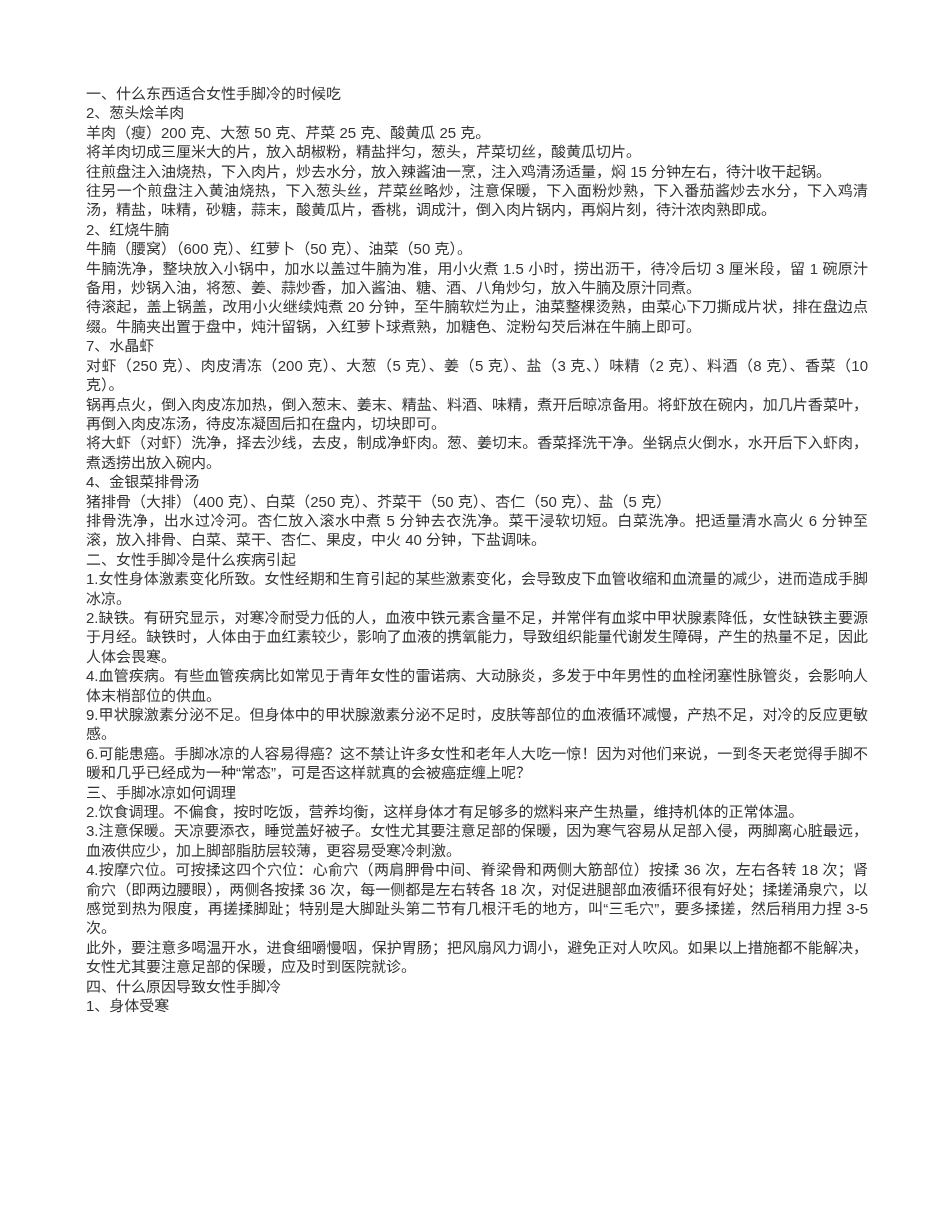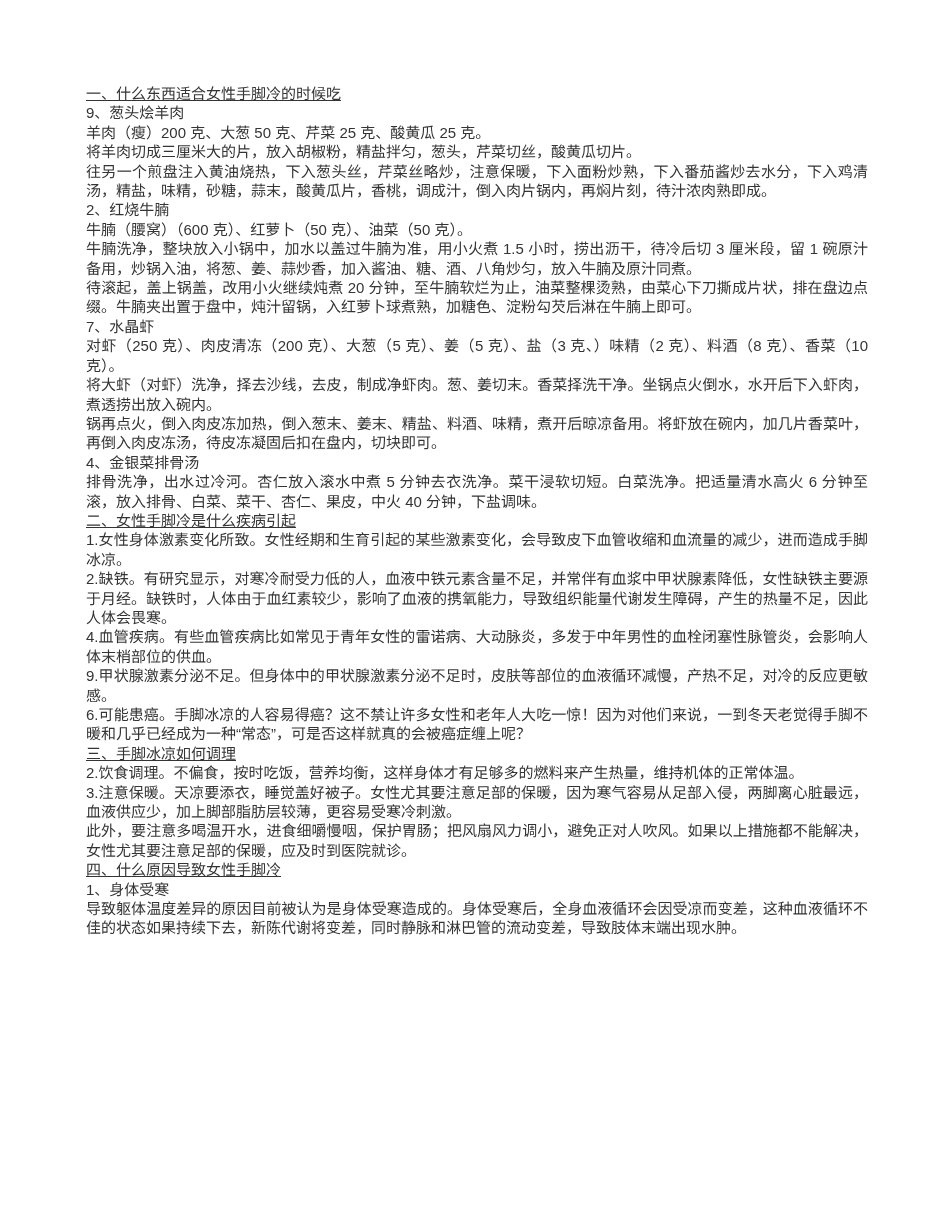--- a/index.html
+++ b/index.html
@@ -24,48 +24,49 @@
     color: #343434;
     text-align: justify;
     word-break: break-all;
   }
   .doc p {
     margin: 0;
     padding: 0;
   }
   .doc p.section-heading {
     font-weight: normal; 
-    text-decoration: underline;
   }
 </style>
 </head>
 <body>
 
 <div class="doc">
     <p class="section-heading">一、什么东西适合女性手脚冷的时候吃</p>
-    <p class="para">9、葱头烩羊肉</p>
+    <p class="para">2、葱头烩羊肉</p>
     <p class="para">羊肉（瘦）200 克、大葱 50 克、芹菜 25 克、酸黄瓜 25 克。</p>
     <p class="para">将羊肉切成三厘米大的片，放入胡椒粉，精盐拌匀，葱头，芹菜切丝，酸黄瓜切片。</p>
+    <p class="para">往煎盘注入油烧热，下入肉片，炒去水分，放入辣酱油一烹，注入鸡清汤适量，焖 15 分钟左右，待汁收干起锅。</p>
     <p class="para">往另一个煎盘注入黄油烧热，下入葱头丝，芹菜丝略炒，注意保暖，下入面粉炒熟，下入番茄酱炒去水分，下入鸡清汤，精盐，味精，砂糖，蒜末，酸黄瓜片，香桃，调成汁，倒入肉片锅内，再焖片刻，待汁浓肉熟即成。</p>
     <p class="para">2、红烧牛腩</p>
     <p class="para">牛腩（腰窝）（600 克）、红萝卜（50 克）、油菜（50 克）。</p>
     <p class="para">牛腩洗净，整块放入小锅中，加水以盖过牛腩为准，用小火煮 1.5 小时，捞出沥干，待冷后切 3 厘米段，留 1 碗原汁备用，炒锅入油，将葱、姜、蒜炒香，加入酱油、糖、酒、八角炒匀，放入牛腩及原汁同煮。</p>
     <p class="para">待滚起，盖上锅盖，改用小火继续炖煮 20 分钟，至牛腩软烂为止，油菜整棵烫熟，由菜心下刀撕成片状，排在盘边点缀。牛腩夹出置于盘中，炖汁留锅，入红萝卜球煮熟，加糖色、淀粉勾芡后淋在牛腩上即可。</p>
     <p class="para">7、水晶虾</p>
     <p class="para">对虾（250 克）、肉皮清冻（200 克）、大葱（5 克）、姜（5 克）、盐（3 克、）味精（2 克）、料酒（8 克）、香菜（10 克）。</p>
+    <p class="para">锅再点火，倒入肉皮冻加热，倒入葱末、姜末、精盐、料酒、味精，煮开后晾凉备用。将虾放在碗内，加几片香菜叶，再倒入肉皮冻汤，待皮冻凝固后扣在盘内，切块即可。</p>
     <p class="para">将大虾（对虾）洗净，择去沙线，去皮，制成净虾肉。葱、姜切末。香菜择洗干净。坐锅点火倒水，水开后下入虾肉，煮透捞出放入碗内。</p>
-    <p class="para">锅再点火，倒入肉皮冻加热，倒入葱末、姜末、精盐、料酒、味精，煮开后晾凉备用。将虾放在碗内，加几片香菜叶，再倒入肉皮冻汤，待皮冻凝固后扣在盘内，切块即可。</p>
     <p class="para">4、金银菜排骨汤</p>
+    <p class="para">猪排骨（大排）（400 克）、白菜（250 克）、芥菜干（50 克）、杏仁（50 克）、盐（5 克）</p>
     <p class="para">排骨洗净，出水过冷河。杏仁放入滚水中煮 5 分钟去衣洗净。菜干浸软切短。白菜洗净。把适量清水高火 6 分钟至滚，放入排骨、白菜、菜干、杏仁、果皮，中火 40 分钟，下盐调味。</p>
     <p class="section-heading">二、女性手脚冷是什么疾病引起</p>
     <p class="para">1.女性身体激素变化所致。女性经期和生育引起的某些激素变化，会导致皮下血管收缩和血流量的减少，进而造成手脚冰凉。</p>
     <p class="para">2.缺铁。有研究显示，对寒冷耐受力低的人，血液中铁元素含量不足，并常伴有血浆中甲状腺素降低，女性缺铁主要源于月经。缺铁时，人体由于血红素较少，影响了血液的携氧能力，导致组织能量代谢发生障碍，产生的热量不足，因此人体会畏寒。</p>
     <p class="para">4.血管疾病。有些血管疾病比如常见于青年女性的雷诺病、大动脉炎，多发于中年男性的血栓闭塞性脉管炎，会影响人体末梢部位的供血。</p>
     <p class="para">9.甲状腺激素分泌不足。但身体中的甲状腺激素分泌不足时，皮肤等部位的血液循环减慢，产热不足，对冷的反应更敏感。</p>
     <p class="para">6.可能患癌。手脚冰凉的人容易得癌？这不禁让许多女性和老年人大吃一惊！因为对他们来说，一到冬天老觉得手脚不暖和几乎已经成为一种“常态”，可是否这样就真的会被癌症缠上呢？</p>
     <p class="section-heading">三、手脚冰凉如何调理</p>
     <p class="para">2.饮食调理。不偏食，按时吃饭，营养均衡，这样身体才有足够多的燃料来产生热量，维持机体的正常体温。</p>
     <p class="para">3.注意保暖。天凉要添衣，睡觉盖好被子。女性尤其要注意足部的保暖，因为寒气容易从足部入侵，两脚离心脏最远，血液供应少，加上脚部脂肪层较薄，更容易受寒冷刺激。</p>
+    <p class="para">4.按摩穴位。可按揉这四个穴位：心俞穴（两肩胛骨中间、脊梁骨和两侧大筋部位）按揉 36 次，左右各转 18 次；肾俞穴（即两边腰眼），两侧各按揉 36 次，每一侧都是左右转各 18 次，对促进腿部血液循环很有好处；揉搓涌泉穴，以感觉到热为限度，再搓揉脚趾；特别是大脚趾头第二节有几根汗毛的地方，叫“三毛穴”，要多揉搓，然后稍用力捏 3-5 次。</p>
     <p class="para">此外，要注意多喝温开水，进食细嚼慢咽，保护胃肠；把风扇风力调小，避免正对人吹风。如果以上措施都不能解决，女性尤其要注意足部的保暖，应及时到医院就诊。</p>
     <p class="section-heading">四、什么原因导致女性手脚冷</p>
     <p class="para">1、身体受寒</p>
-    <p class="para">导致躯体温度差异的原因目前被认为是身体受寒造成的。身体受寒后，全身血液循环会因受凉而变差，这种血液循环不佳的状态如果持续下去，新陈代谢将变差，同时静脉和淋巴管的流动变差，导致肢体末端出现水肿。</p>
   </div>
 
 </body></html>

